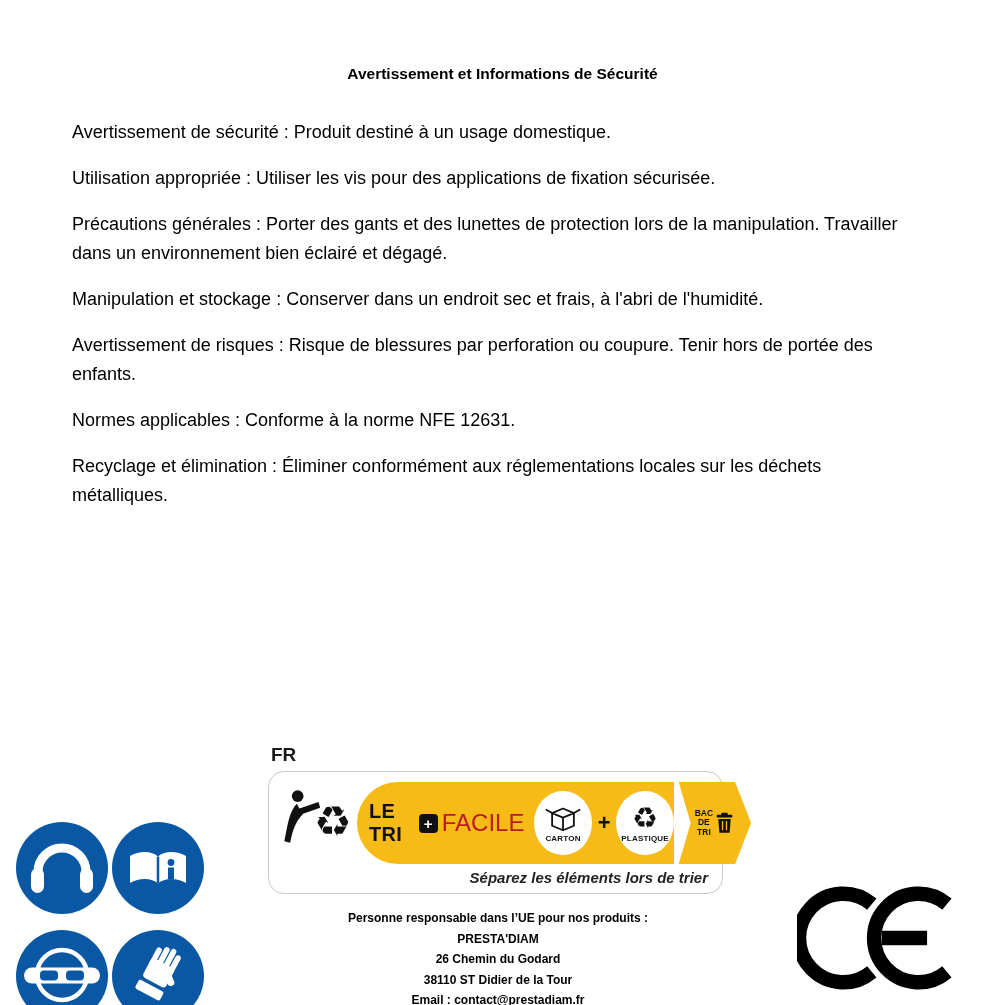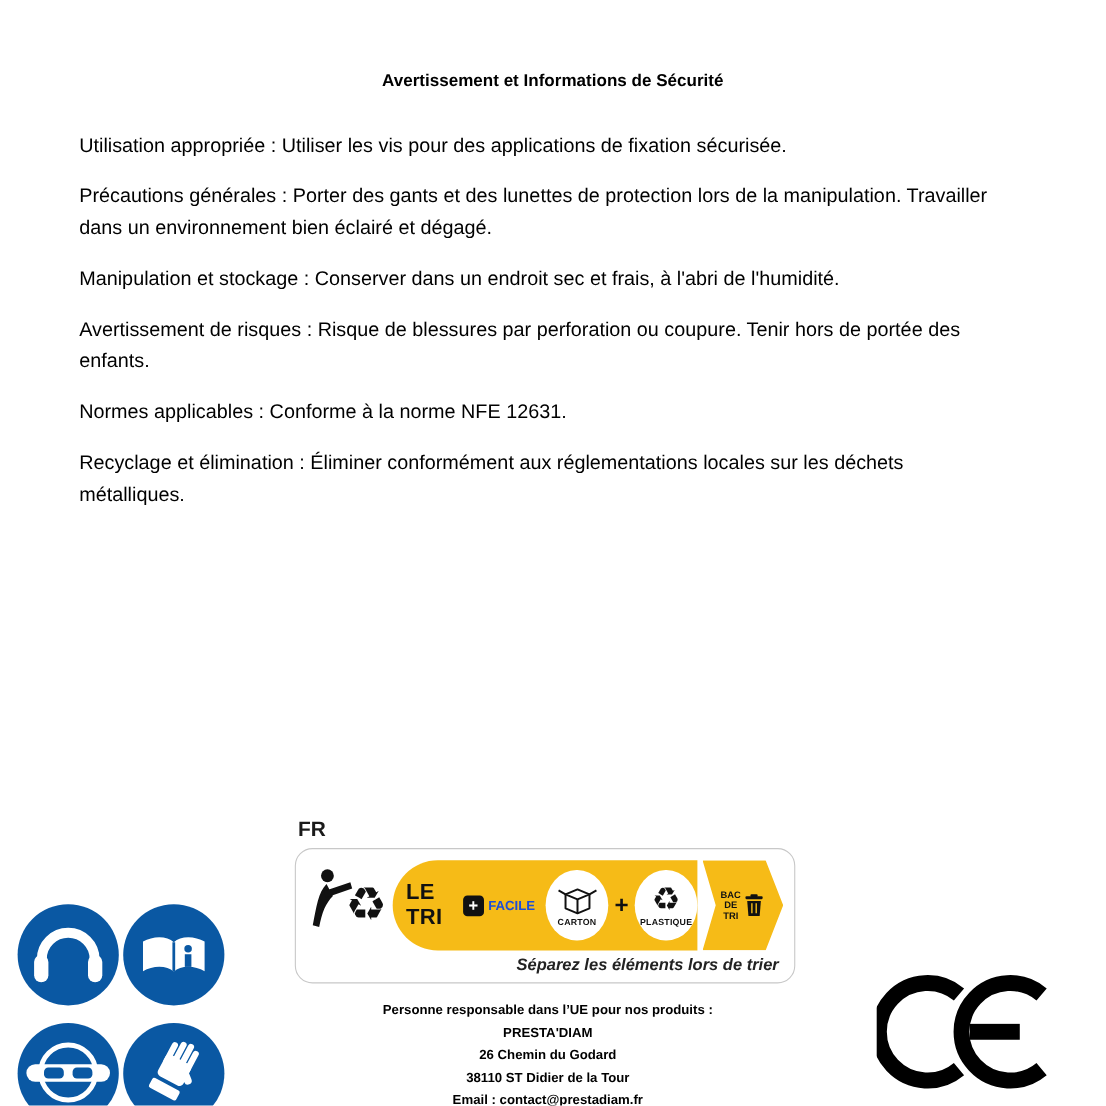--- a/index.html
+++ b/index.html
@@ -41,21 +41,21 @@
     flex: 1; background: #F6BB17; border-radius: 41px 0 0 41px;
     display: flex; align-items: center; padding-left: 12px; gap: 6px;
   }
   .tri-text { display: flex; flex-direction: row; gap: 3px; margin-right: 4px; }
   .tri-line1 { font-size: 20px; font-weight: 800; letter-spacing: 0.3px; color: #111; }
   .tri-line2 { display: flex; align-items: center; gap: 4px; }
   .plus-box {
     width: 19px; height: 19px; background: #111; color: #fff; border-radius: 4px;
     display: flex; align-items: center; justify-content: center; font-size: 15px; font-weight: 800;
   }
-  .facile { font-size: 12px; font-weight: 700; color: #1d4ed8; }
+  .facile { font-size: 24px; font-weight: 400; color: #b91c1c; }
   .mat-circle {
     width: 64px; height: 64px; background: #fff; border-radius: 50%;
     display: flex; flex-direction: column; align-items: center; justify-content: center;
   }
   .mat-label { font-size: 8px; font-weight: 700; letter-spacing: 0.2px; color: #111; margin-top: 1px; text-align: right; }
   .recycle-glyph { font-size: 29px; line-height: 30px; color: #111; }
   .band-plus { font-size: 22px; font-weight: 800; color: #111; }
   .band-arrow {
     width: 74px; margin-left: 5px; background: #F6BB17;
     clip-path: polygon(0 0, calc(100% - 16px) 0, 100% 50%, calc(100% - 16px) 100%, 0 100%, 12px 50%);
@@ -78,20 +78,21 @@
   .ce { position: absolute; left: 797px; top: 850px; width: 160px; height: 104px; display: block; }
 </style>
 </head>
 <body>
 
 <div class="page">
 
   <h1 class="doc-title">Avertissement et Informations de Sécurité</h1>
 
   <div class="paragraphs">
+    <p>Avertissement de sécurité : Produit destiné à un usage domestique.</p>
     <p>Utilisation appropriée : Utiliser les vis pour des applications de fixation sécurisée.</p>
     <p>Précautions générales : Porter des gants et des lunettes de protection lors de la manipulation. Travailler dans un environnement bien éclairé et dégagé.</p>
     <p>Manipulation et stockage : Conserver dans un endroit sec et frais, à l'abri de l'humidité.</p>
     <p>Avertissement de risques : Risque de blessures par perforation ou coupure. Tenir hors de portée des enfants.</p>
     <p>Normes applicables : Conforme à la norme NFE 12631.</p>
     <p>Recyclage et élimination : Éliminer conformément aux réglementations locales sur les déchets métalliques.</p>
   </div>
 
   <div class="icons-grid">
     <svg viewBox="0 0 94 94">

